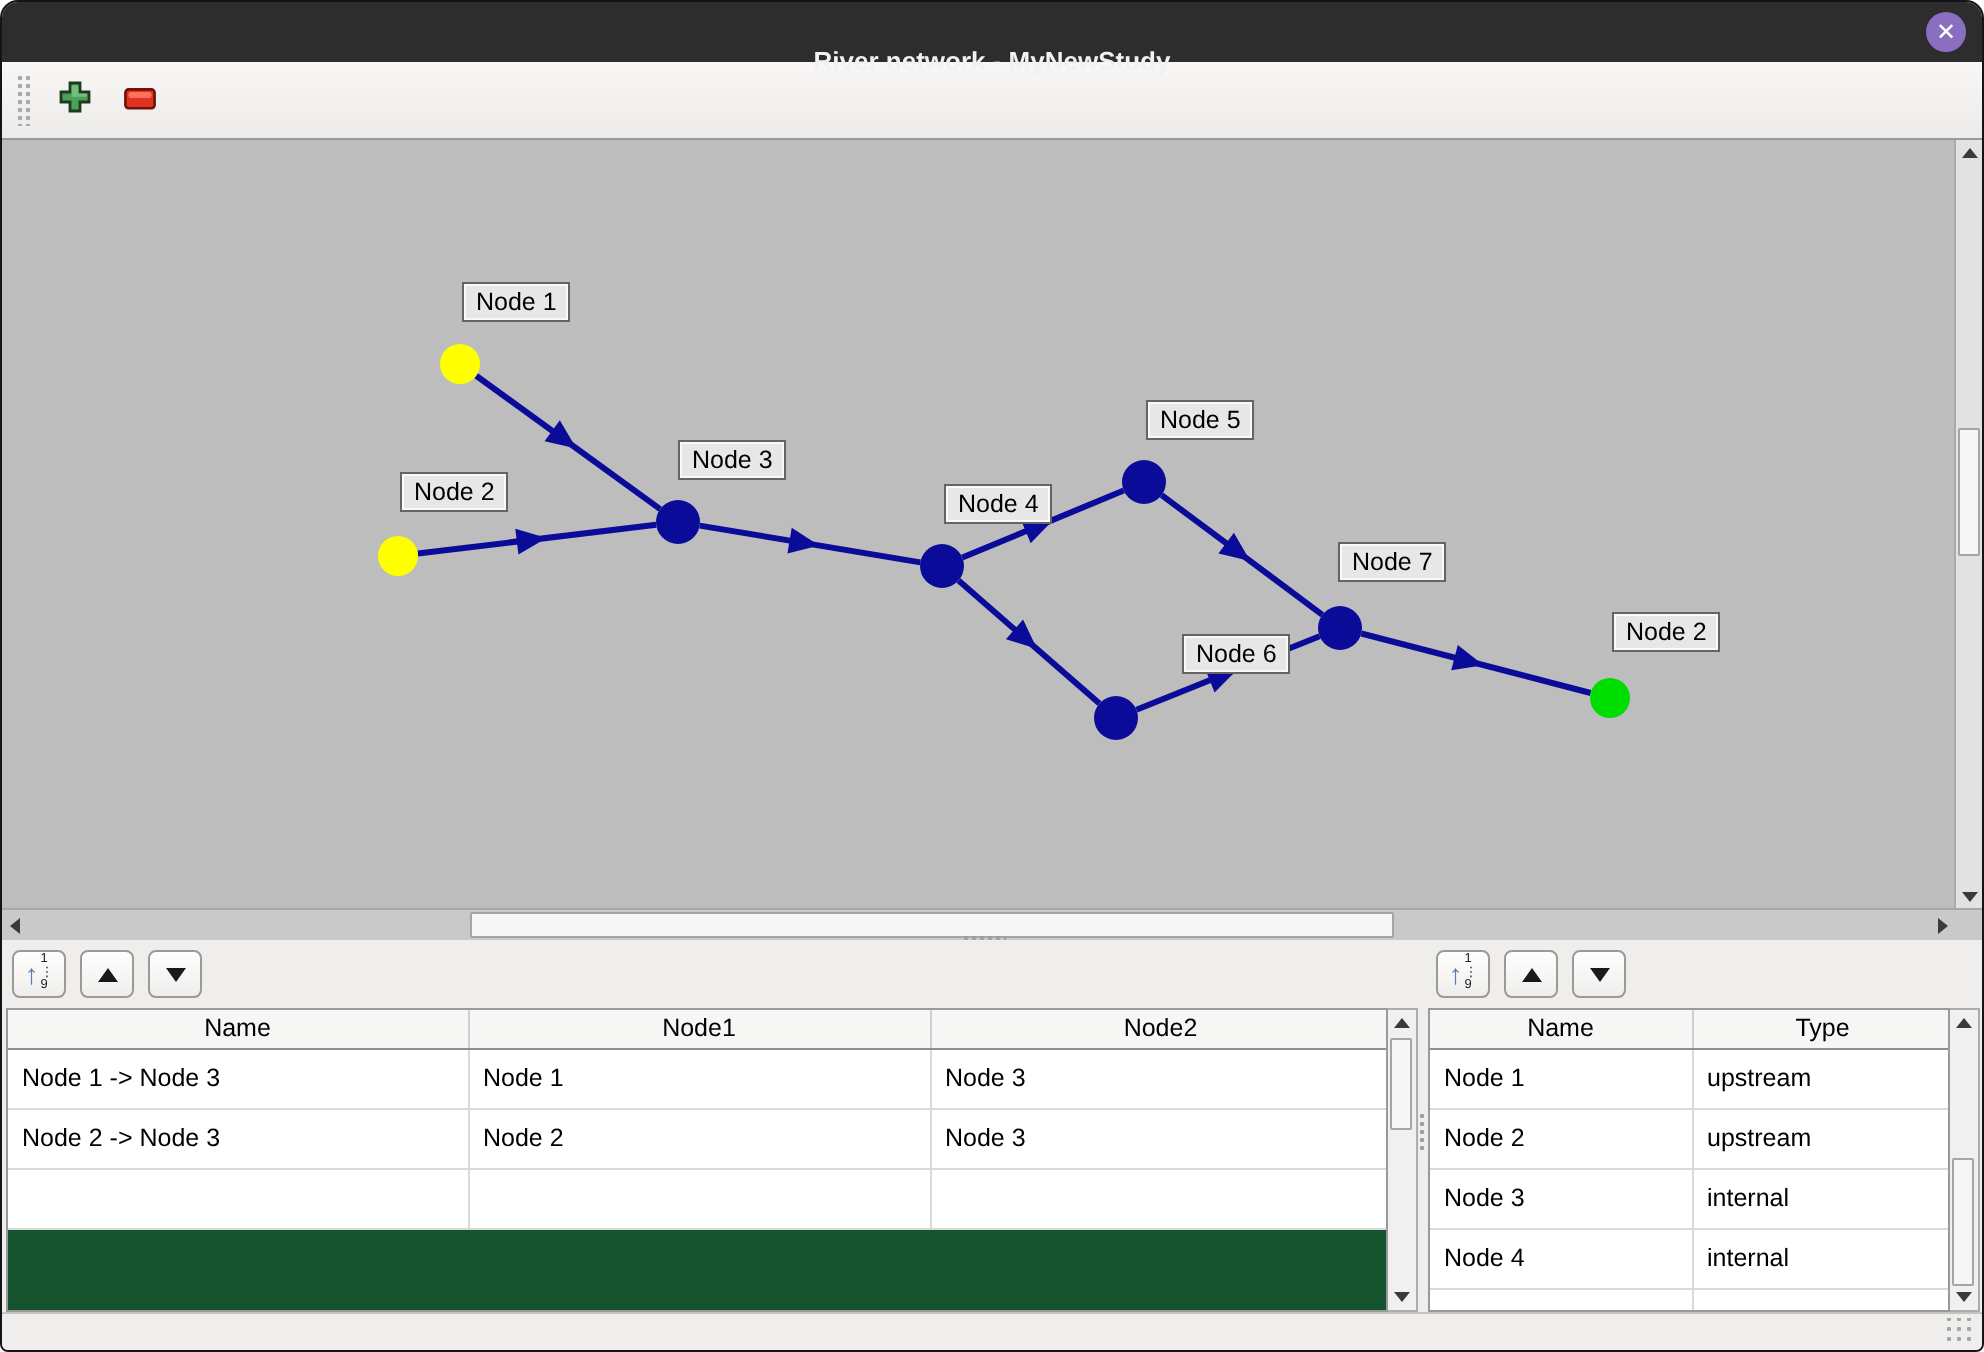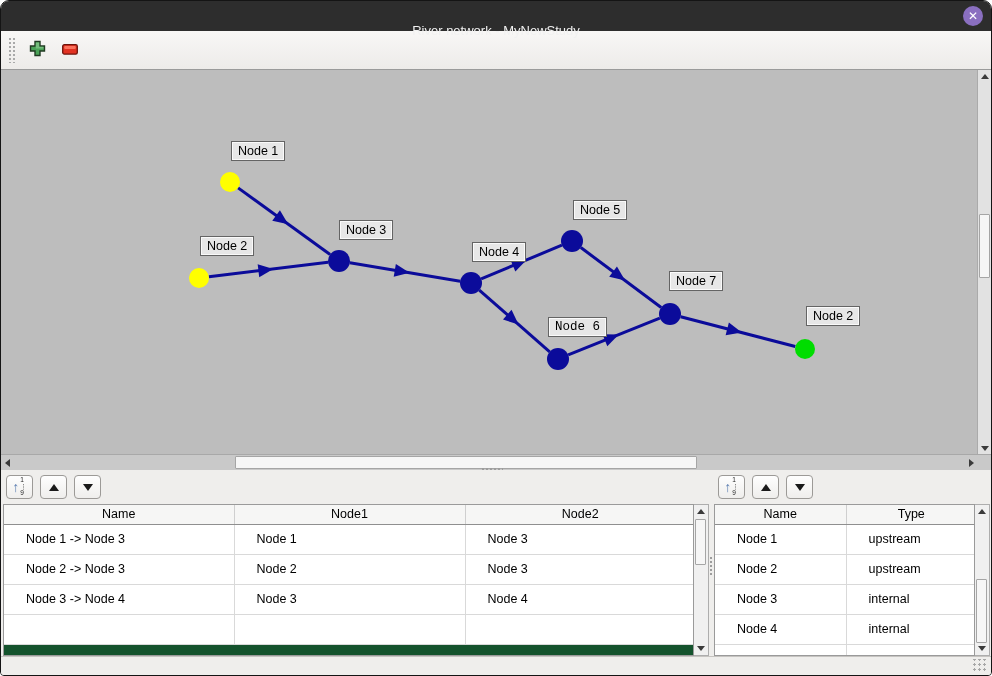--- a/index.html
+++ b/index.html
@@ -3,21 +3,21 @@
 <meta charset="utf-8">
 <style>
   * { margin:0; padding:0; box-sizing:border-box; font-family:"Liberation Sans", sans-serif; }
   html,body { width:992px; height:676px; background:#ffffff; }
   .window { position:relative; width:992px; height:676px; background:#efeeec;
             border:1px solid #141414; border-radius:9px 9px 4px 4px; overflow:hidden; }
 
   
   .titlebar { height:30px; background:#2d2d2d; display:flex; align-items:center;
               justify-content:center; position:relative; }
-  .titlebar .title { color:#f1f1f1; font-size:13px; font-weight:normal;margin-top:29px; }
+  .titlebar .title { color:#f1f1f1; font-size:13px; font-weight:bold;margin-top:29px; }
   .close-btn { position:absolute; right:8px; top:5px; width:20px; height:20px;
                border-radius:50%; background:#8a6fc0; color:#fff; display:flex;
                align-items:center; justify-content:center; font-size:12px; cursor:pointer; }
 
   
   .toolbar { height:39px; background:linear-gradient(#f8f7f6,#edebe9);
              border-bottom:1px solid #9a9a9a; display:flex; align-items:center;
              padding-left:7px; }
   .drag-dots { width:7px; height:26px; margin-right:10px;
                background-image:radial-gradient(circle,#a9a9a9 1px,transparent 1.3px);
@@ -67,21 +67,21 @@
   .tri-black-d { border-left:5px solid transparent; border-right:5px solid transparent; border-top:7px solid #1a1a1a; }
 
   .tbl-area { display:flex; }
   .tablebox { height:152px; border:1px solid #9a9a9a; background:#14532d; overflow:hidden; }
   .tb-left { width:691px; margin-left:2px; }
   .tb-right { width:261px; margin-left:1px; }
   table { border-collapse:collapse; table-layout:fixed; width:100%; }
   th { height:19px; font-weight:normal; font-size:12.5px; background:#f6f6f5;
        border-bottom:1px solid #8f8f8f; border-right:1px solid #cfcfcf; text-align:center; }
   th:last-child { border-right:none; }
-  td { height:30px; font-size:12.5px; padding-left:22px; border-right:1px solid #d9d9d9;
+  td { height:30px; font-size:12.5px; padding-left:7px; border-right:1px solid #d9d9d9;
        border-bottom:1px solid #d9d9d9; color:#000; background:#fff; }
   td:last-child { border-right:none; }
   .tbl-vscroll { width:15px; height:152px; background:#f0f0f0; border:1px solid #adadad;
                  border-left:none; position:relative; }
   .tbl-vscroll .sb-btn { width:100%; height:13px; position:absolute; left:0; }
 
   
   .statusbar { height:19px; background:#efeeec; border-top:1px solid #c6c4c1; position:relative; }
   .grip { position:absolute; right:4px; bottom:3px; width:14px; height:13px;
           background-image:radial-gradient(circle,#a6a6a6 1px,transparent 1.2px);
@@ -149,21 +149,21 @@
           <circle cx="557" cy="289" r="11" fill="#0b0b9a"></circle>
           <circle cx="669" cy="244" r="11" fill="#0b0b9a"></circle>
           <circle cx="804" cy="279" r="10" fill="#00dd00"></circle>
         </svg>
       <div id="node-labels">
           <div class="node-label" style="left: 230px; top: 71px;">Node 1</div>
           <div class="node-label" style="left: 199px; top: 166px;">Node 2</div>
           <div class="node-label" style="left: 338px; top: 150px;">Node 3</div>
           <div class="node-label" style="left: 471px; top: 172px;">Node 4</div>
           <div class="node-label" style="left: 572px; top: 130px;">Node 5</div>
-          <div class="node-label" style="left: 547px; top: 247px; font-family: Liberation Mono, monospace;">Node 6</div>
+          <div class="node-label" style="left: 590px; top: 247px;">Node 6</div>
           <div class="node-label" style="left: 668px; top: 201px;">Node 7</div>
           <div class="node-label" style="left: 805px; top: 236px;">Node 2</div>
         </div>
     </div>
     <div class="vscroll" style="height:384px;">
       <div class="sb-btn" style="top:0;">
           <div class="tri tri-u"></div>
         </div>
       <div class="sb-thumb" style="left:1px; width:11px; top:144px; height:64px;"></div>
       <div class="sb-btn" style="bottom:0; top:auto;">
@@ -226,25 +226,20 @@
                   <td>Node 1 -&gt; Node 3</td>
                   <td>Node 1</td>
                   <td>Node 3</td>
                 </tr>
                 <tr>
                   <td>Node 2 -&gt; Node 3</td>
                   <td>Node 2</td>
                   <td>Node 3</td>
                 </tr>
                 <tr>
-                  <td>Node 3 -&gt; Node 4</td>
-                  <td>Node 3</td>
-                  <td>Node 4</td>
-                </tr>
-                <tr>
                   <td>&nbsp;</td>
                   <td>&nbsp;</td>
                   <td>&nbsp;</td>
                 </tr>
               </tbody>
             </table>
         </div>
         <div class="tbl-vscroll">
           <div class="sb-btn" style="top:0;">
               <div class="tri tri-u"></div>

